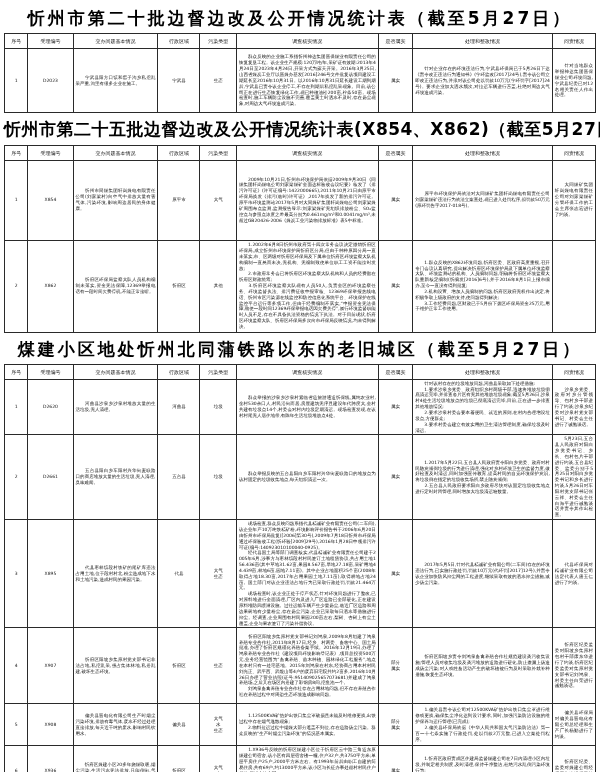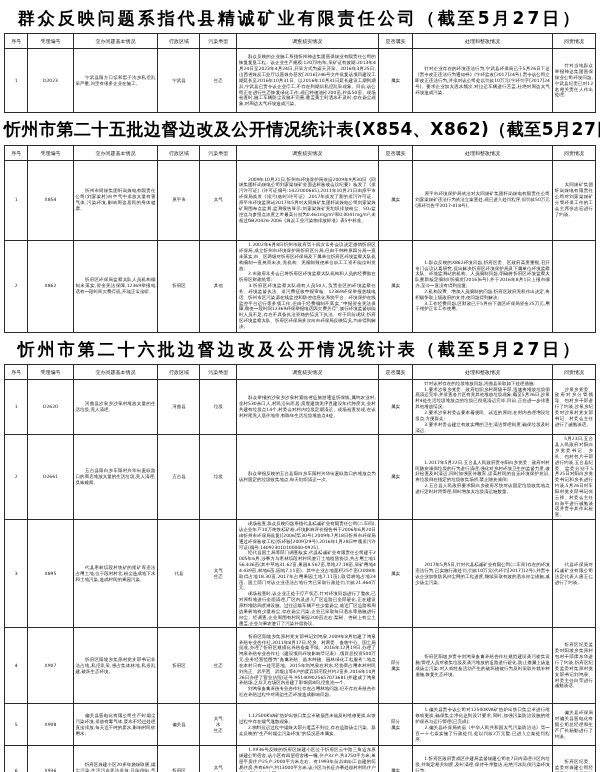--- a/index.html
+++ b/index.html
@@ -49,21 +49,21 @@
   }
   td.ctr{text-align:center;white-space:pre-wrap;}
   td.txt{text-align:justify;white-space:pre-wrap;}
 </style>
 </head>
 <body>
 
 <div class="sheet">
 
   <section class="s0">
-    <h2 class="tbl-title">群众反映问题系指代县精诚矿业有限责任公司（截至5月27日）</h2>
+    <h2 class="tbl-title">忻州市第二十批边督边改及公开情况统计表（截至5月27日）</h2>
     <table>
       <thead>
           <tr>
             <th style="width: 3.4%;">序号</th>
             <th style="width: 7.4%;">受理编号</th>
             <th style="width: 14.6%;">交办问题基本情况</th>
             <th style="width: 6.8%;">行政区域</th>
             <th style="width: 5.8%;">污染类型</th>
             <th style="width: 25%;">调查核实情况</th>
             <th style="width: 5.4%;">是否属实</th>
@@ -128,21 +128,21 @@
             <td class="txt">　　1.群众反映的X862环境问题,忻府区委、区政府高度重视,召开专门会议认真研究,提出解决忻府区环境保护局及下属单位环境监察大队、环境监测站的机构、人员编制问题,明确将忻府区环境监察大队重新核定编制(忻编发[2016]6号),并于2016年8月1日上报市编办,至今一直没有得到批复;
 　　2.机构设置、增加人员编制的问题,忻府区政府无权作出决定,将积极争取上级政府的支持,使问题得到解决;
 　　3.工作经费问题,区财政已于5月份下拨区环保局资金25万元,用于维护正常工作使用。</td>
             <td class="txt"></td>
           </tr>
         </tbody>
     </table>
   </section>
 
   <section class="s2">
-    <h2 class="tbl-title">忻州市第二十六批边督边改及公开情况统计表（截至5月27日）</h2>
+    <h2 class="tbl-title">煤建小区地处忻州北同蒲铁路以东的老旧城区（截至5月27日）</h2>
     <table>
       <thead>
           <tr>
             <th style="width: 3.4%;">序号</th>
             <th style="width: 7.4%;">受理编号</th>
             <th style="width: 14.6%;">交办问题基本情况</th>
             <th style="width: 6.8%;">行政区域</th>
             <th style="width: 5.8%;">污染类型</th>
             <th style="width: 25%;">调查核实情况</th>
             <th style="width: 5.4%;">是否属实</th>

